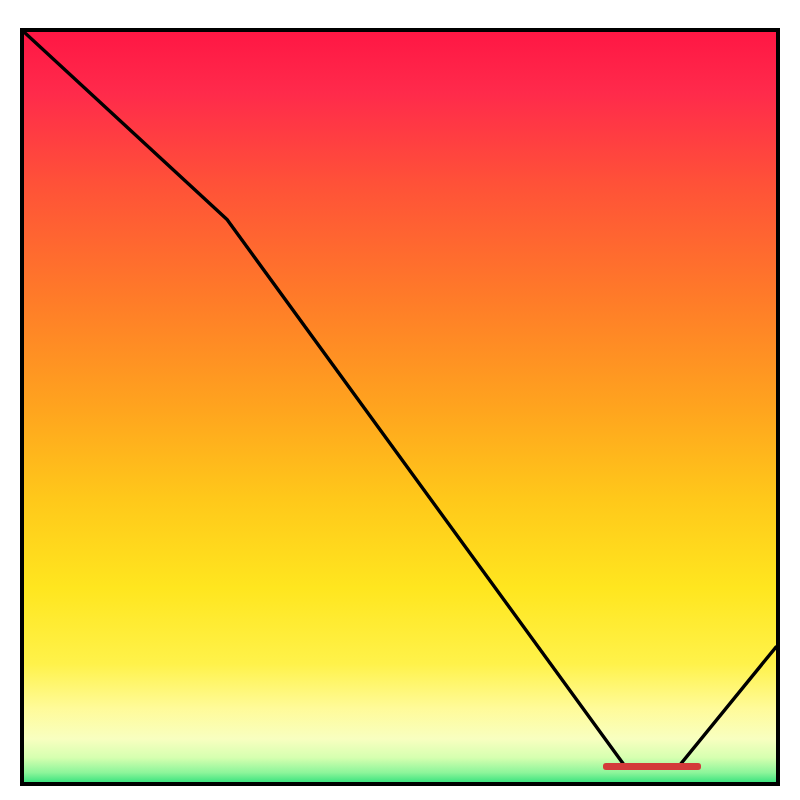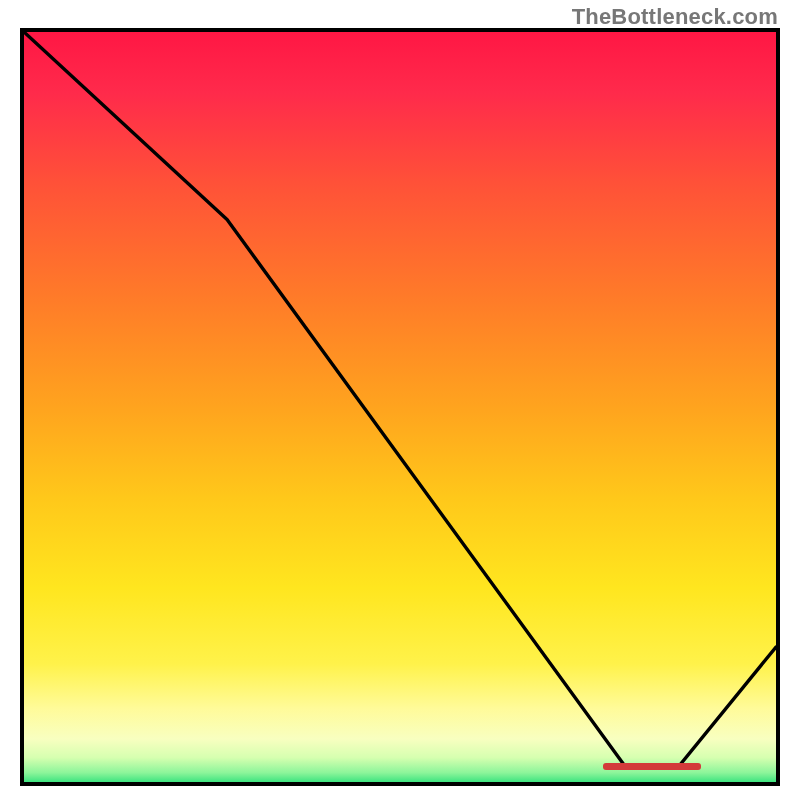--- a/index.html
+++ b/index.html
@@ -50,21 +50,20 @@
     position: absolute;
     height: 7px;
     background: #d33a3a;
     border-radius: 3px;
   }
 </style>
 </head>
 <body>
 
 <div class="wrap">
-  <div class="watermark">TheBottleneck.com</div>
 
   <div class="plot">
     <svg class="gradient" viewBox="0 0 100 100" preserveAspectRatio="none">
       <defs>
         <linearGradient id="bg" x1="0" y1="0" x2="0" y2="1">
             <stop offset="0%" stop-color="#ff1744"></stop>
             <stop offset="8%" stop-color="#ff2a4b"></stop>
             <stop offset="20%" stop-color="#ff5138"></stop>
             <stop offset="35%" stop-color="#ff7a29"></stop>
             <stop offset="50%" stop-color="#ffa41e"></stop>

